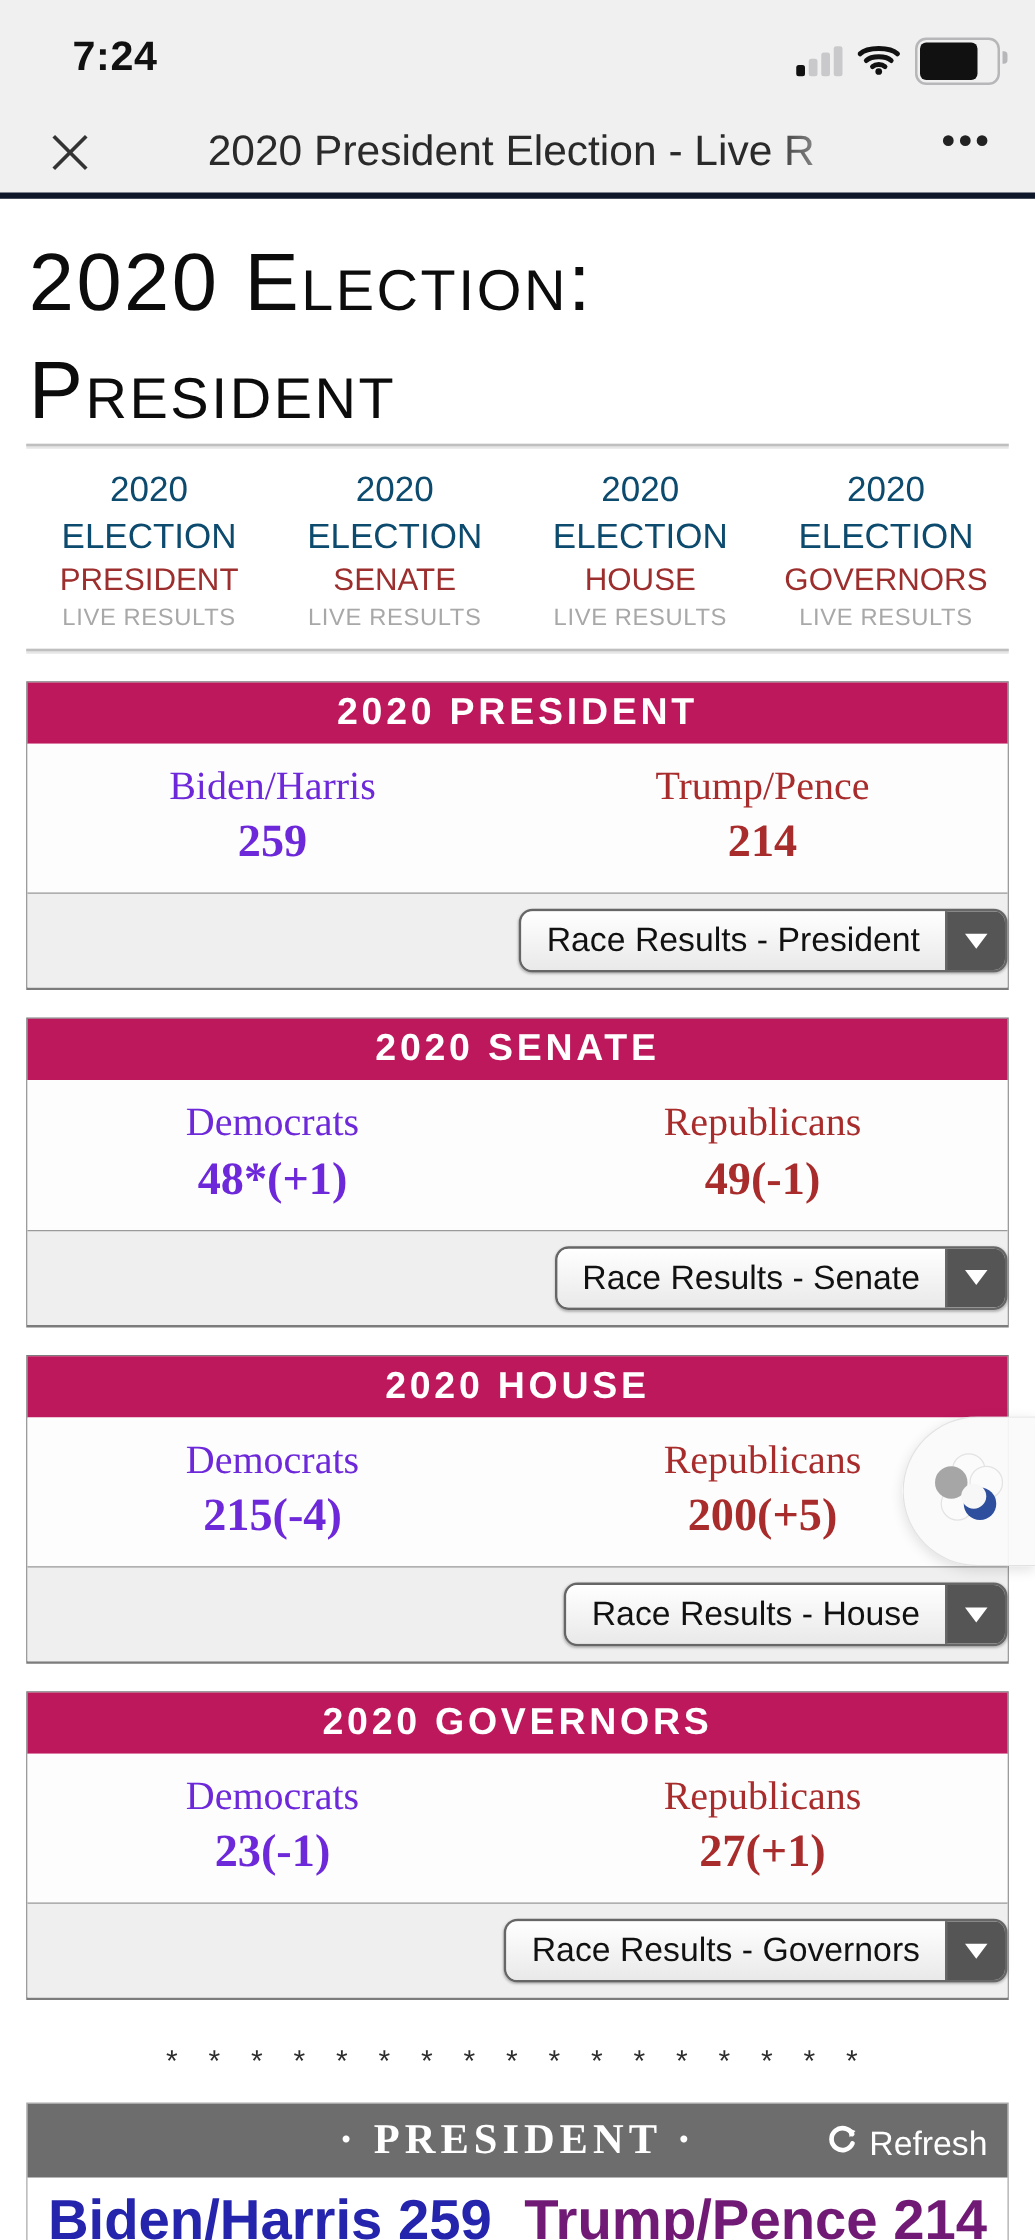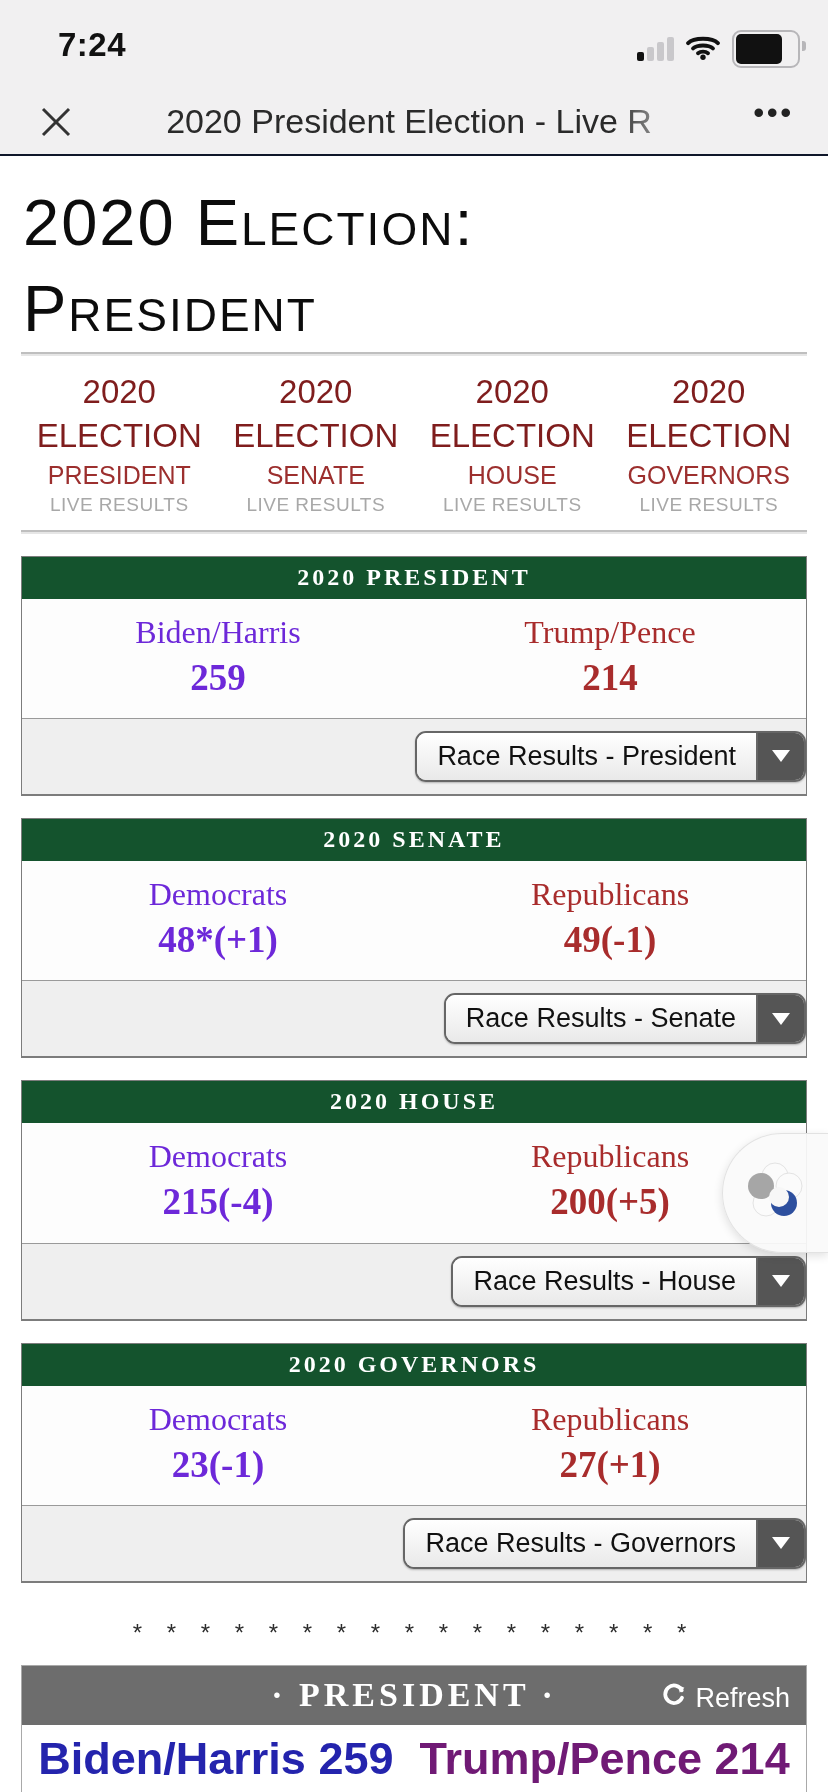--- a/index.html
+++ b/index.html
@@ -16,41 +16,41 @@
   .status-icons{position:absolute;right:28px;top:30px;display:flex;align-items:center;gap:12px;}
   .signal{display:flex;align-items:flex-end;gap:3px;height:24px;}
   .signal i{display:block;width:7px;border-radius:2px;background:#c9c8cb;}
   .signal i:nth-child(1){height:9px;background:#111;}
   .signal i:nth-child(2){height:14px;}
   .signal i:nth-child(3){height:19px;}
   .signal i:nth-child(4){height:24px;}
   .battery{position:relative;width:60px;height:30px;border:2.5px solid #b7b6b9;border-radius:9px;display:flex;align-items:center;padding:2px;}
   .battery .fill{width:76%;height:100%;background:#111;border-radius:5px;}
   .battery .tip{position:absolute;right:-8px;top:9px;width:4px;height:10px;background:#b7b6b9;border-radius:0 3px 3px 0;}
-  .nav-bar{height:54px;position:relative;border-bottom:2px solid #0f172a;display:flex;align-items:center;}
+  .nav-bar{height:54px;position:relative;border-bottom:5px solid #0f172a;display:flex;align-items:center;}
   .nav-close{position:absolute;left:36px;top:2px;width:40px;height:40px;cursor:pointer;}
   .nav-title{position:absolute;left:120px;right:130px;top:2px;font-size:34px;color:#2a2a2a;text-align:center;white-space:nowrap;overflow:hidden;
     -webkit-mask-image:linear-gradient(to right,#000 86%,rgba(0,0,0,0) 99%);
             mask-image:linear-gradient(to right,#000 86%,rgba(0,0,0,0) 99%);}
   .nav-more{position:absolute;right:34px;top:-4px;font-size:30px;letter-spacing:3px;color:#222;font-weight:700;}
   
   .content{padding:0 21px;}
   .page-heading{margin:24px 0 0 2px;font-size:65px;line-height:1.32;font-weight:400;color:#0c0c0c;font-variant:small-caps;letter-spacing:2px;}
   hr.rule{margin:0;border:none;height:2px;background:#e6e6e6;border-top:2px solid #bfbfbf;}
   .rule-top{margin-top:56px;}
   .rule-bottom{margin-top:12px;}
   .nav-links{display:grid;grid-template-columns:repeat(4,1fr);margin-top:14px;padding-bottom:10px;}
   .nav-link{text-align:center;cursor:pointer;}
-  .nav-link .l1{font-size:33px;color:#7f1d1d;line-height:1.35;}
+  .nav-link .l1{font-size:28px;color:#0c4a6e;line-height:1.35;}
   .nav-link .l2{font-size:25px;color:#9c2f2e;font-weight:500;line-height:1.3;}
   .nav-link .l3{font-size:19px;color:#a8a8a8;letter-spacing:.5px;line-height:1.5;}
   
   .panel{margin-top:22px;border:1px solid #7c7c7c;border-bottom-width:2px;background:#fdfdfd;}
-  .panel-header{background:#14532d;color:#fff;text-align:center;
-    font-family:Liberation Serif, serif;font-weight:700;font-size:24px;letter-spacing:3px;padding:7px 0 8px;}
+  .panel-header{background:#be185d;color:#fff;text-align:center;
+    font-family:Liberation Sans, sans-serif;font-weight:700;font-size:30px;letter-spacing:3px;padding:7px 0 8px;}
   .panel-body{display:grid;grid-template-columns:1fr 1fr;padding:12px 0 16px;background:#fdfdfd;}
   .cand{text-align:center;font-family:"Liberation Serif", serif;}
   .cand .name{font-size:32px;line-height:1.35;}
   .cand .val{font-size:37px;font-weight:700;line-height:1.3;font-family:Liberation Serif, serif;}
   .cand.dem .name,.cand.dem .val{color:#6d28d9;}
   .cand.rep .name,.cand.rep .val{color:#a82c2c;}
   .panel-footer{border-top:1px solid #9a9a9a;background:#efefef;padding:12px 0;text-align:right;}
   .dropdown{display:inline-flex;align-items:stretch;border:2px solid #666;border-radius:11px;overflow:hidden;cursor:pointer;
     box-shadow:0 1px 2px rgba(0,0,0,.25);}
   .dropdown .dd-label{background:linear-gradient(#ffffff,#e9e9e9);color:#111;font-size:27px;padding:8px 20px;}

